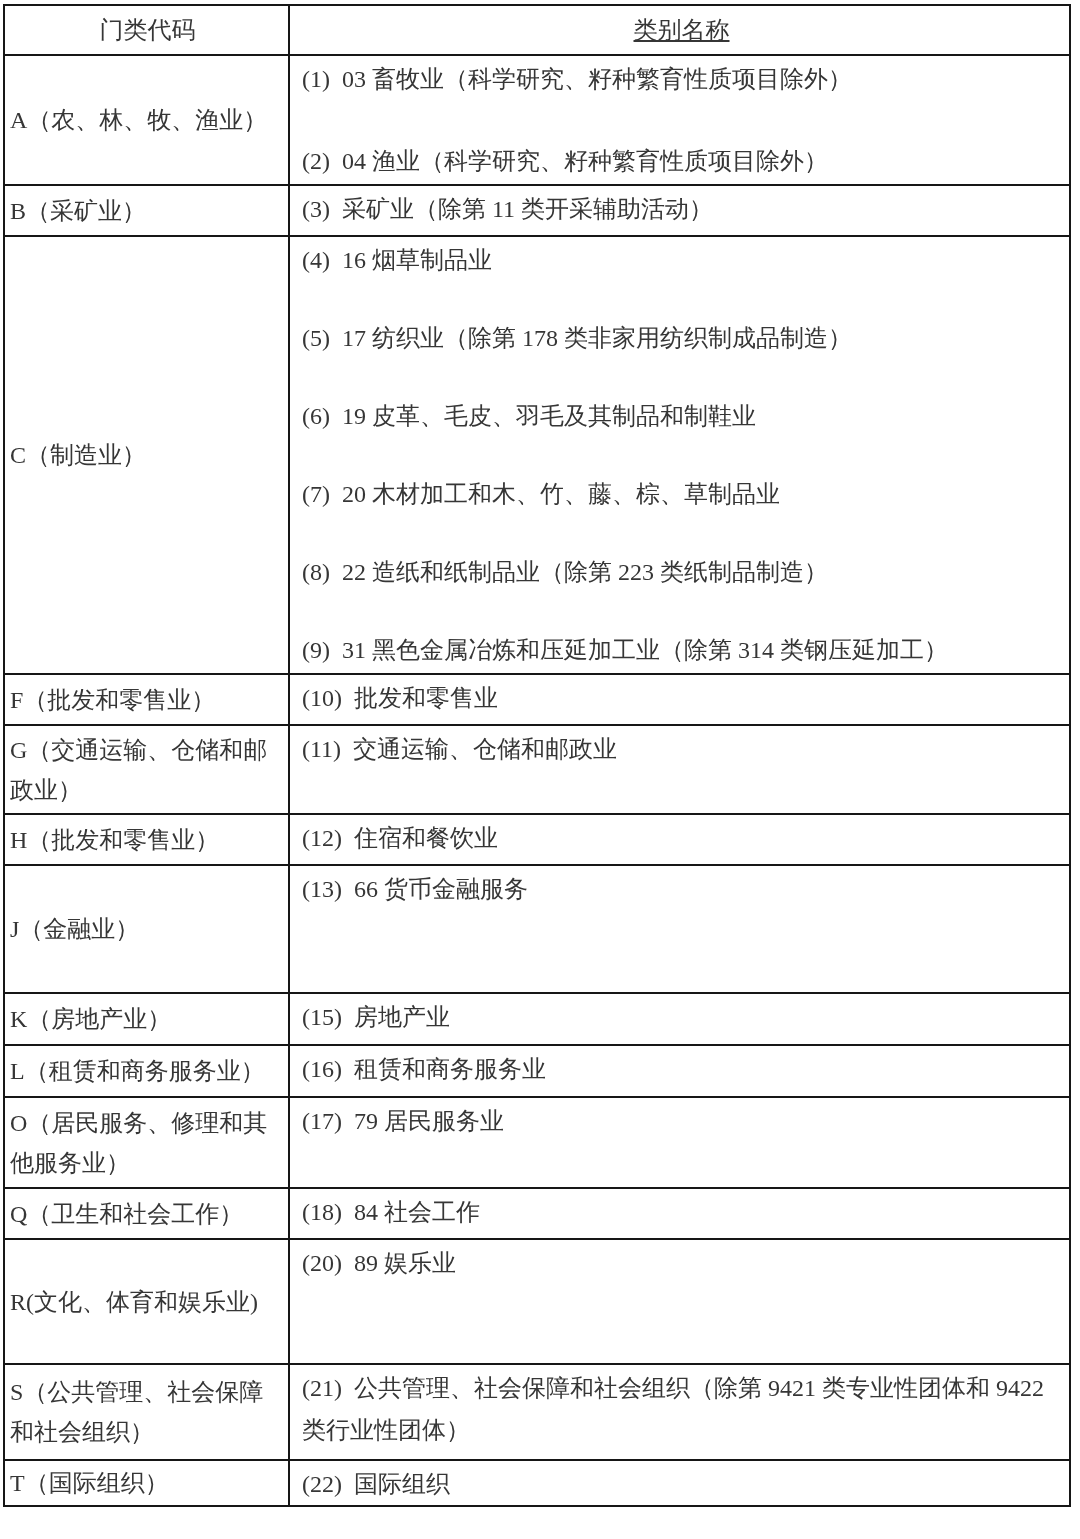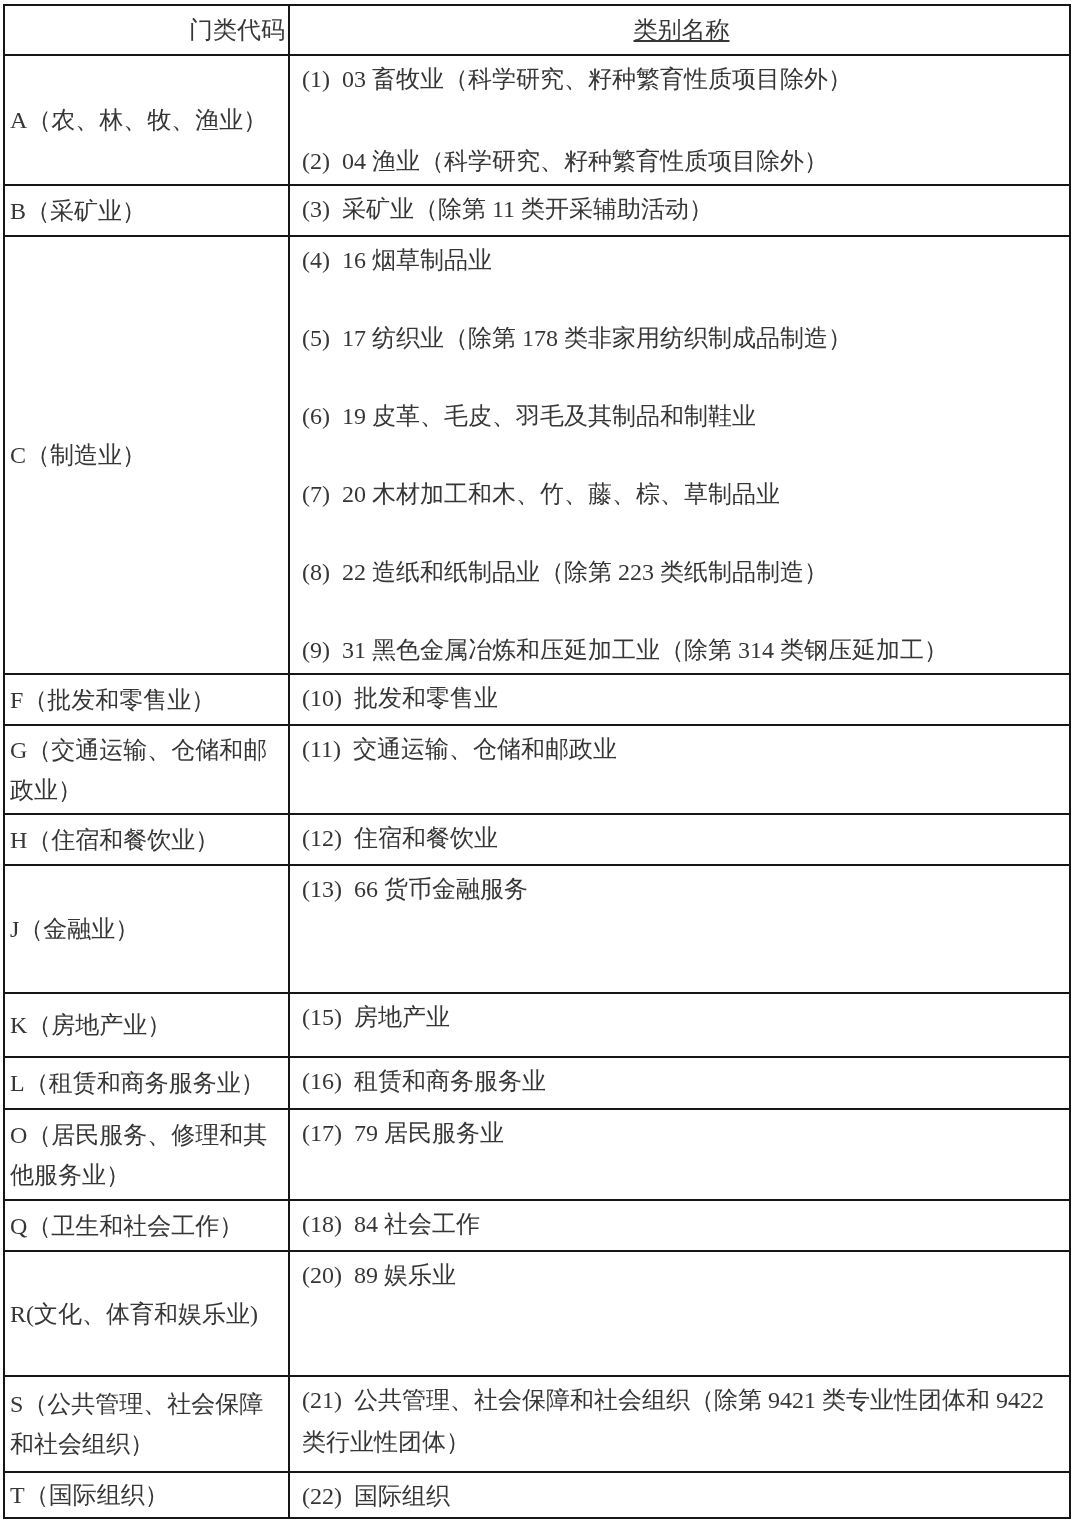--- a/index.html
+++ b/index.html
@@ -41,21 +41,21 @@
   }
   .cat-item {
     font-size: 24px;
     line-height: 42px;
     white-space: pre-wrap;
     word-break: break-all;
   }
   .header-row .cell-left,
   .header-row .cell-right {
     align-items: center;
-    justify-content: flex-end;
+    justify-content: center;
   }
   .header-row .cell-right { justify-content: center; text-decoration: underline; }
   .header-row .hdr {
     font-size: 24px;
     line-height: 30px;
     white-space: pre-wrap;
   }
 </style>
 </head>
 <body>
@@ -106,34 +106,34 @@
   </div>
 
   <div class="trow" style="height:89px">
     <div class="cell-left">G（交通运输、仓储和邮政业）</div>
     <div class="cell-right">
       <div class="cat-item">(11)  交通运输、仓储和邮政业</div>
     </div>
   </div>
 
   <div class="trow" style="height:51px">
-    <div class="cell-left">H（住宿和餐饮业）</div>
+    <div class="cell-left">H（批发和零售业）</div>
     <div class="cell-right">
       <div class="cat-item">(12)  住宿和餐饮业</div>
     </div>
   </div>
 
   <div class="trow" style="height:128px">
     <div class="cell-left">J（金融业）</div>
     <div class="cell-right">
       <div class="cat-item">(13)  66 货币金融服务</div>
     </div>
   </div>
 
-  <div class="trow" style="height:64px">
+  <div class="trow" style="height:52px">
     <div class="cell-left">K（房地产业）</div>
     <div class="cell-right">
       <div class="cat-item">(15)  房地产业</div>
     </div>
   </div>
 
   <div class="trow" style="height:52px">
     <div class="cell-left">L（租赁和商务服务业）</div>
     <div class="cell-right">
       <div class="cat-item">(16)  租赁和商务服务业</div>

